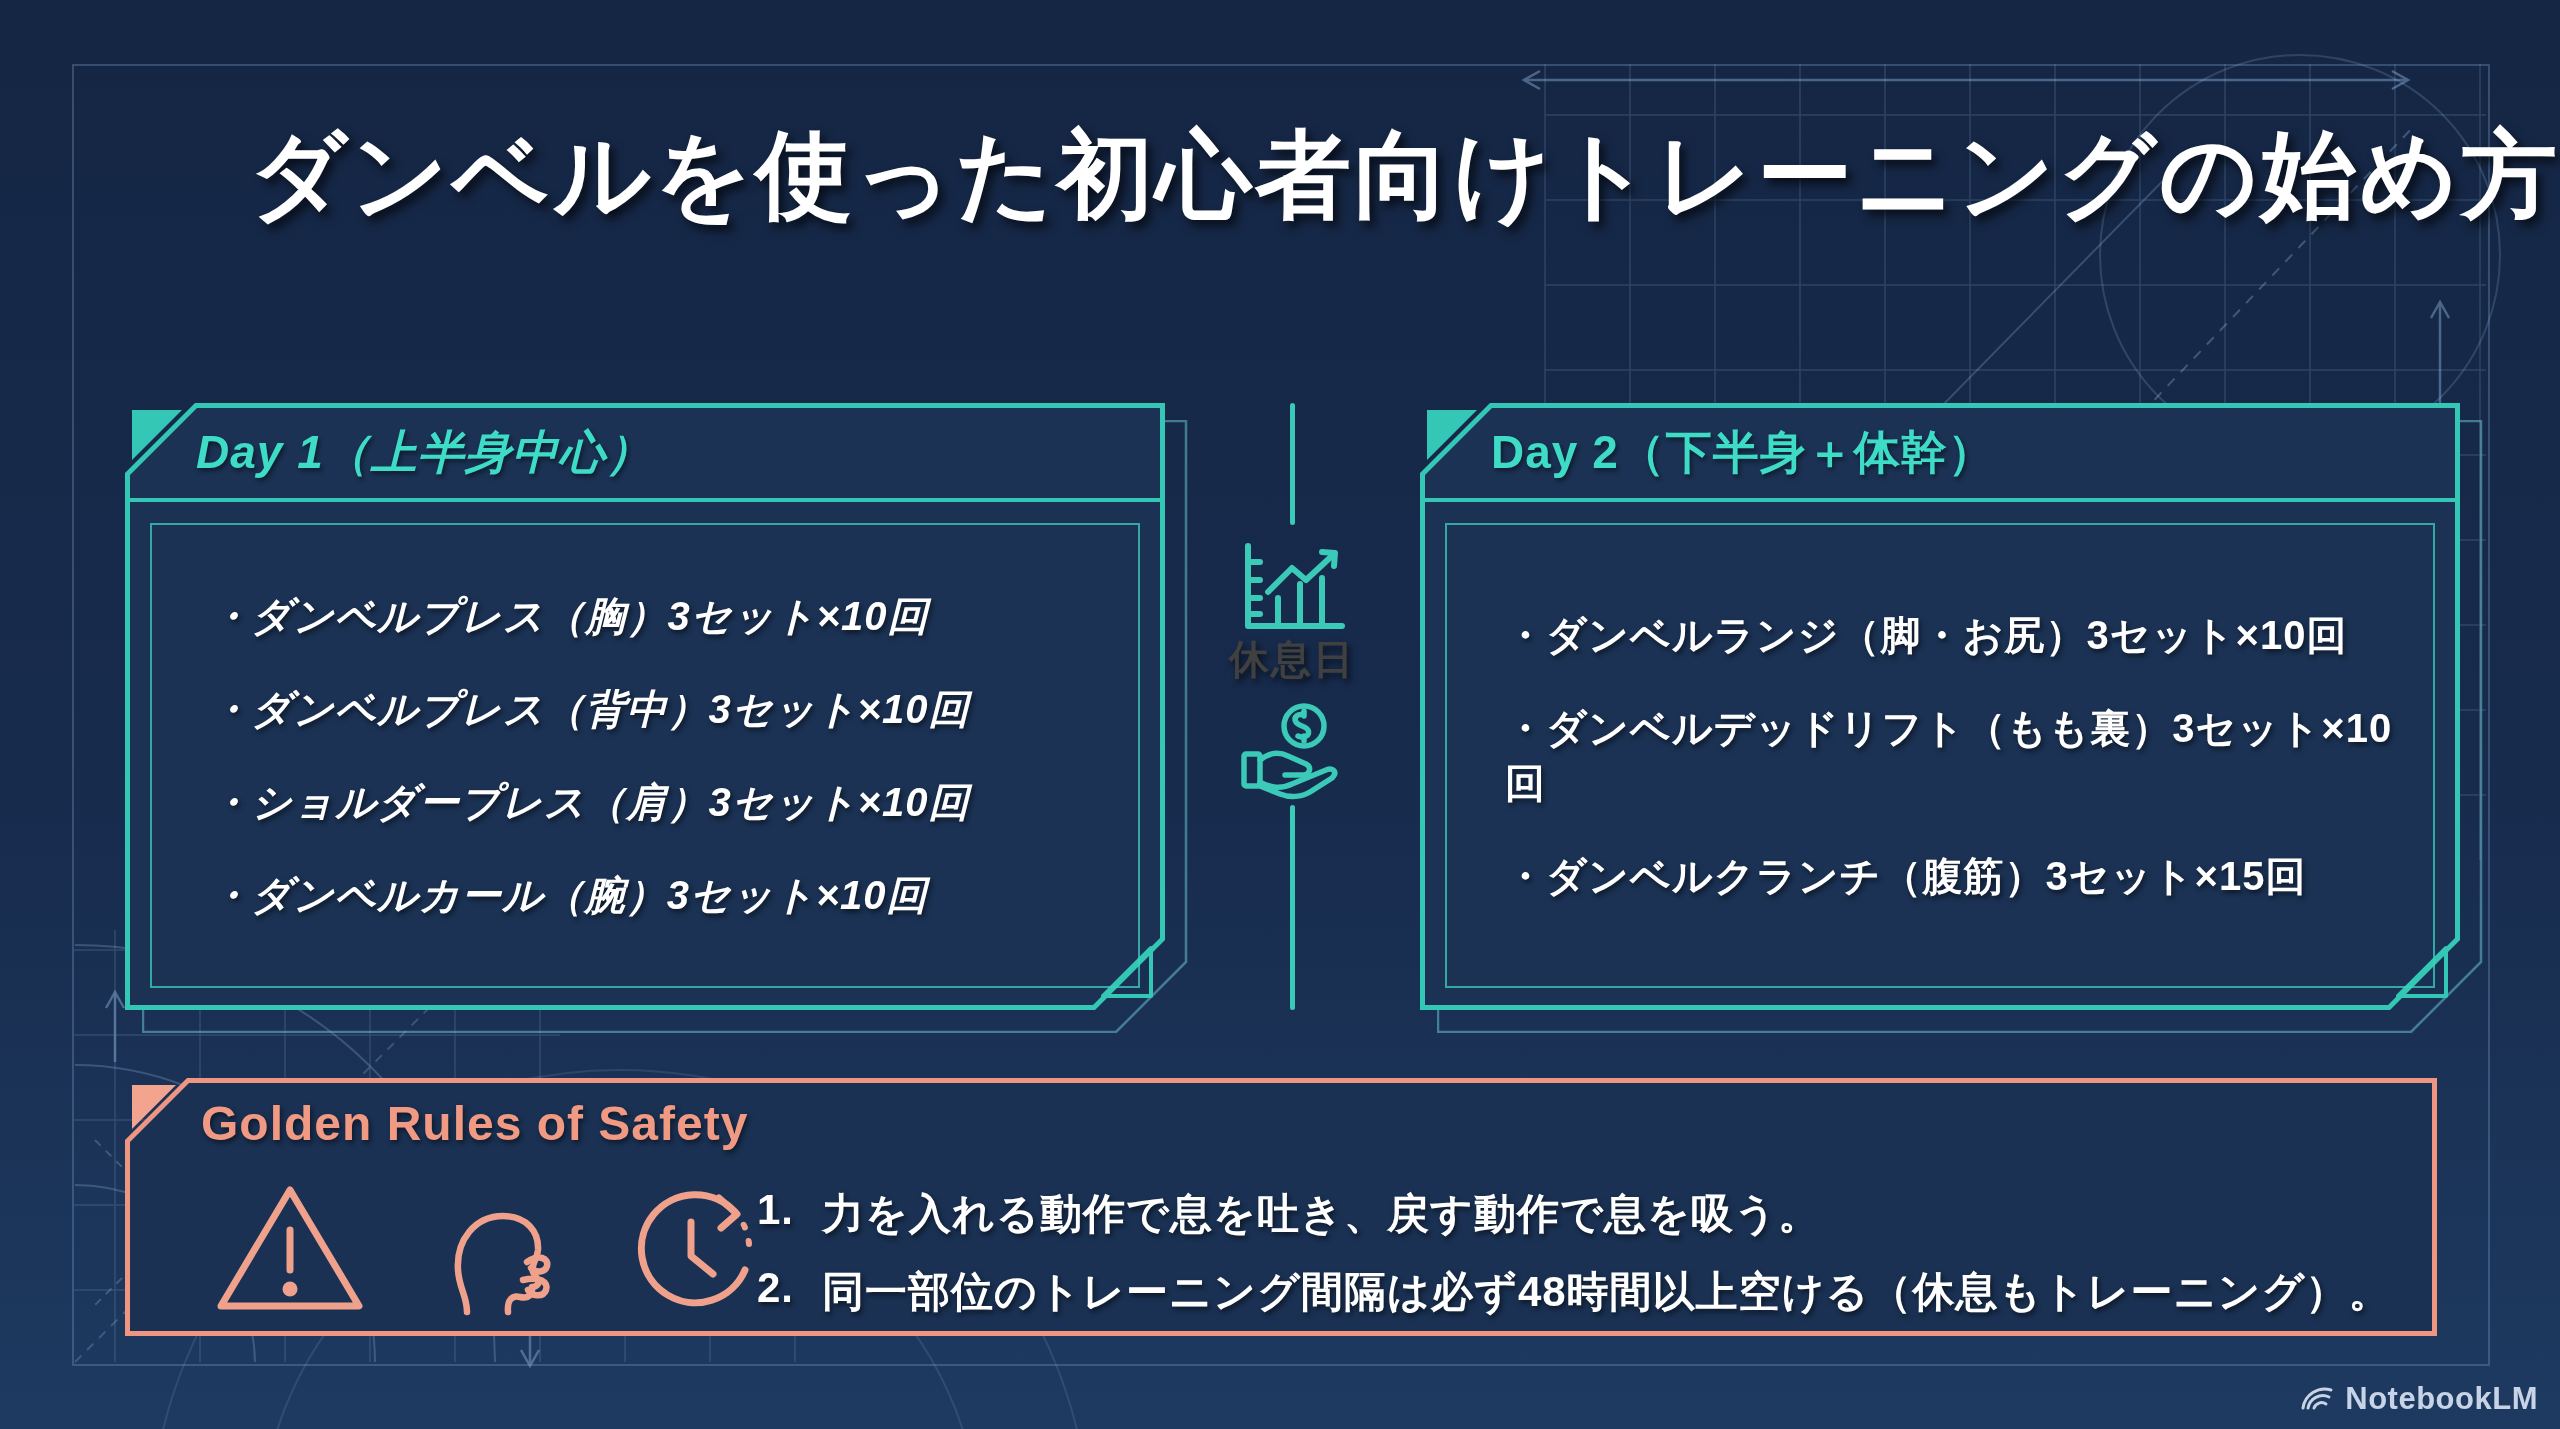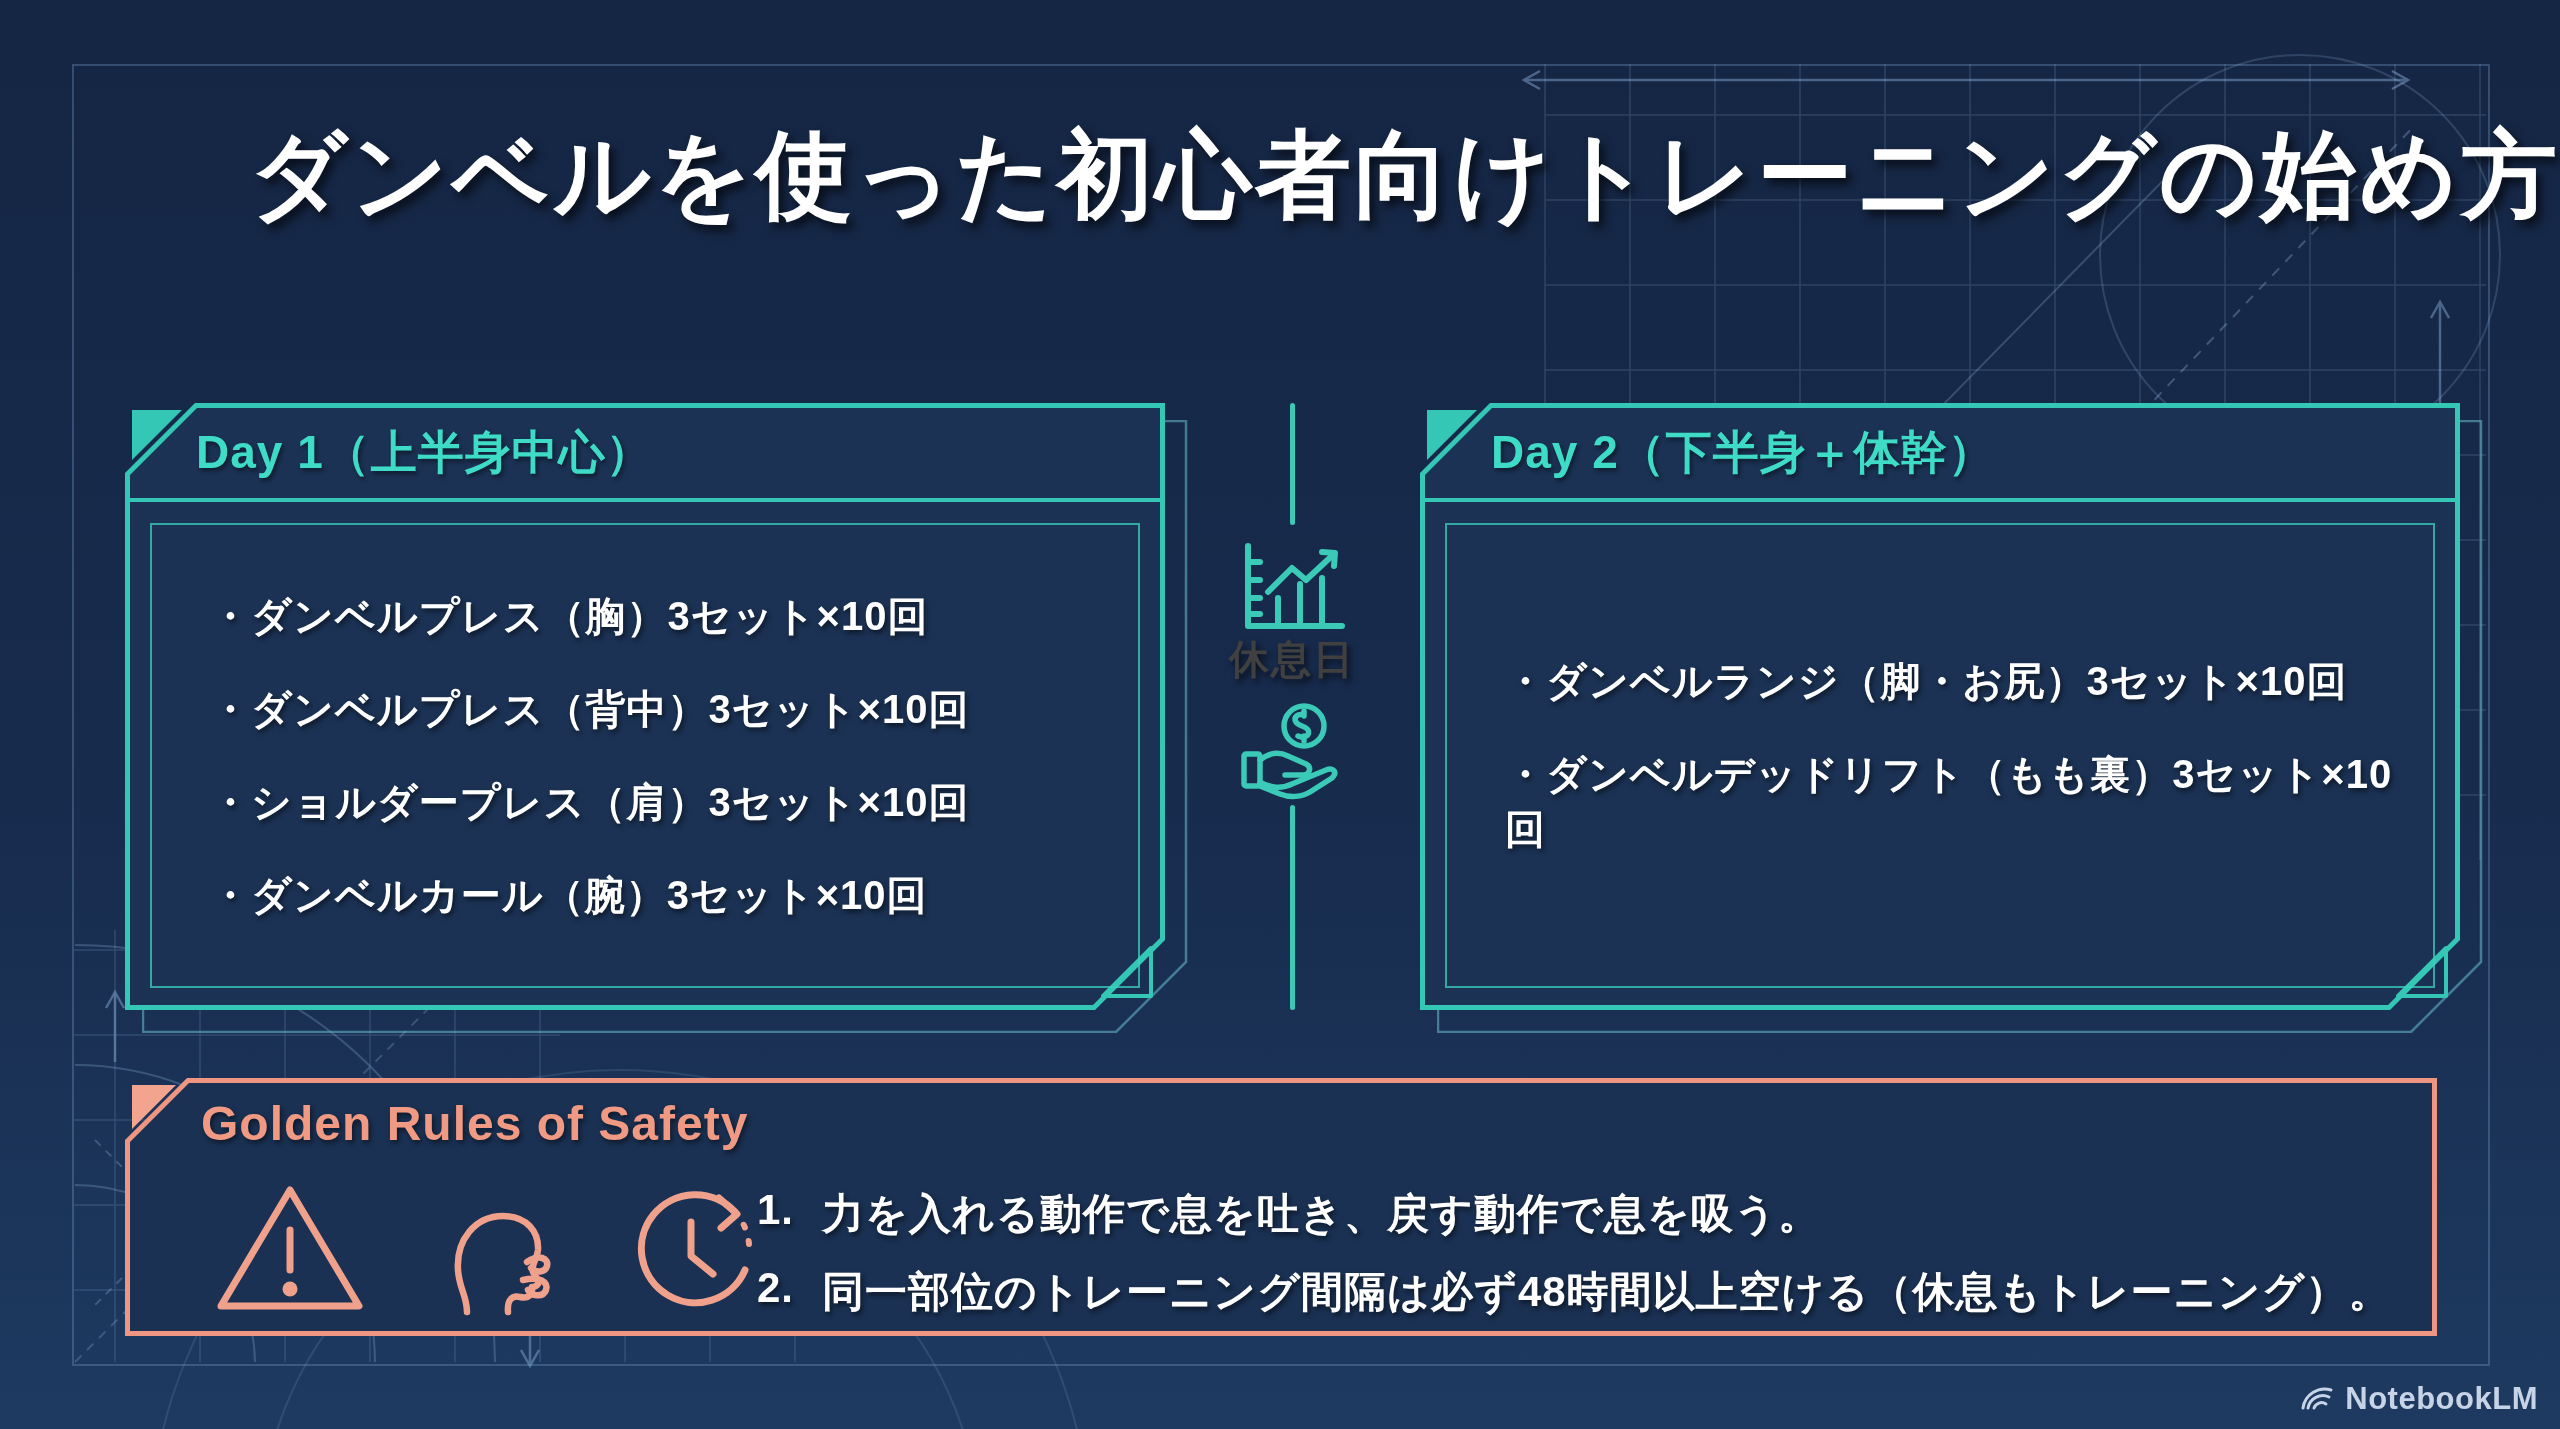--- a/index.html
+++ b/index.html
@@ -111,21 +111,21 @@
       <path d="M115 1062V992 M106 1008 L115 992 L124 1008"></path>
       <path d="M530 1328V1366 M521 1350 L530 1366 L539 1350"></path>
     </g>
   </g>
 </svg>
 
 <div class="abs frame"></div>
 
 <div class="abs main-title">ダンベルを使った初心者向けトレーニングの始め方</div>
 
-<div class="abs card" style="left:125px;top:403px;">
+<div class="abs card" style="left:125px;top:403px;font-style:italic;">
   <svg class="card-ghost" width="1046" height="613" viewBox="0 0 1046 613">
     <polygon points="70,1 1044,1 1044,542 974,612 1,612 1,70" fill="none" stroke="rgba(104,190,205,0.55)" stroke-width="2.5"></polygon>
   </svg>
   <div class="card-shape">
     <div class="card-shape-inner"></div>
   </div>
   <div class="corner-accent"></div>
   <svg class="corner-tri-svg" width="56" height="56" viewBox="0 0 56 56">
     <path d="M52 4 L52 52 L4 52 Z" fill="none" stroke="#35c7b5" stroke-width="4" stroke-linejoin="round"></path>
   </svg>
@@ -176,20 +176,21 @@
   <div class="corner-accent"></div>
   <svg class="corner-tri-svg" width="56" height="56" viewBox="0 0 56 56">
     <path d="M52 4 L52 52 L4 52 Z" fill="none" stroke="#35c7b5" stroke-width="4" stroke-linejoin="round"></path>
   </svg>
   <div class="card-header">
     <span class="card-header-title">Day 2（下半身＋体幹）</span>
   </div>
   <div class="card-body">
     <div class="exercise-item">・ダンベルランジ（脚・お尻）3セット×10回</div>
     <div class="exercise-item">・ダンベルデッドリフト（もも裏）3セット×10回</div>
+    <div class="exercise-item">・ダンベルクランチ（腹筋）3セット×15回</div>
   </div>
 </div>
 
 <div class="abs safety-box">
   <div class="safety-shape">
     <div class="safety-shape-inner"></div>
   </div>
   <div class="safety-accent"></div>
   <div class="safety-title">Golden Rules of Safety</div>
 

